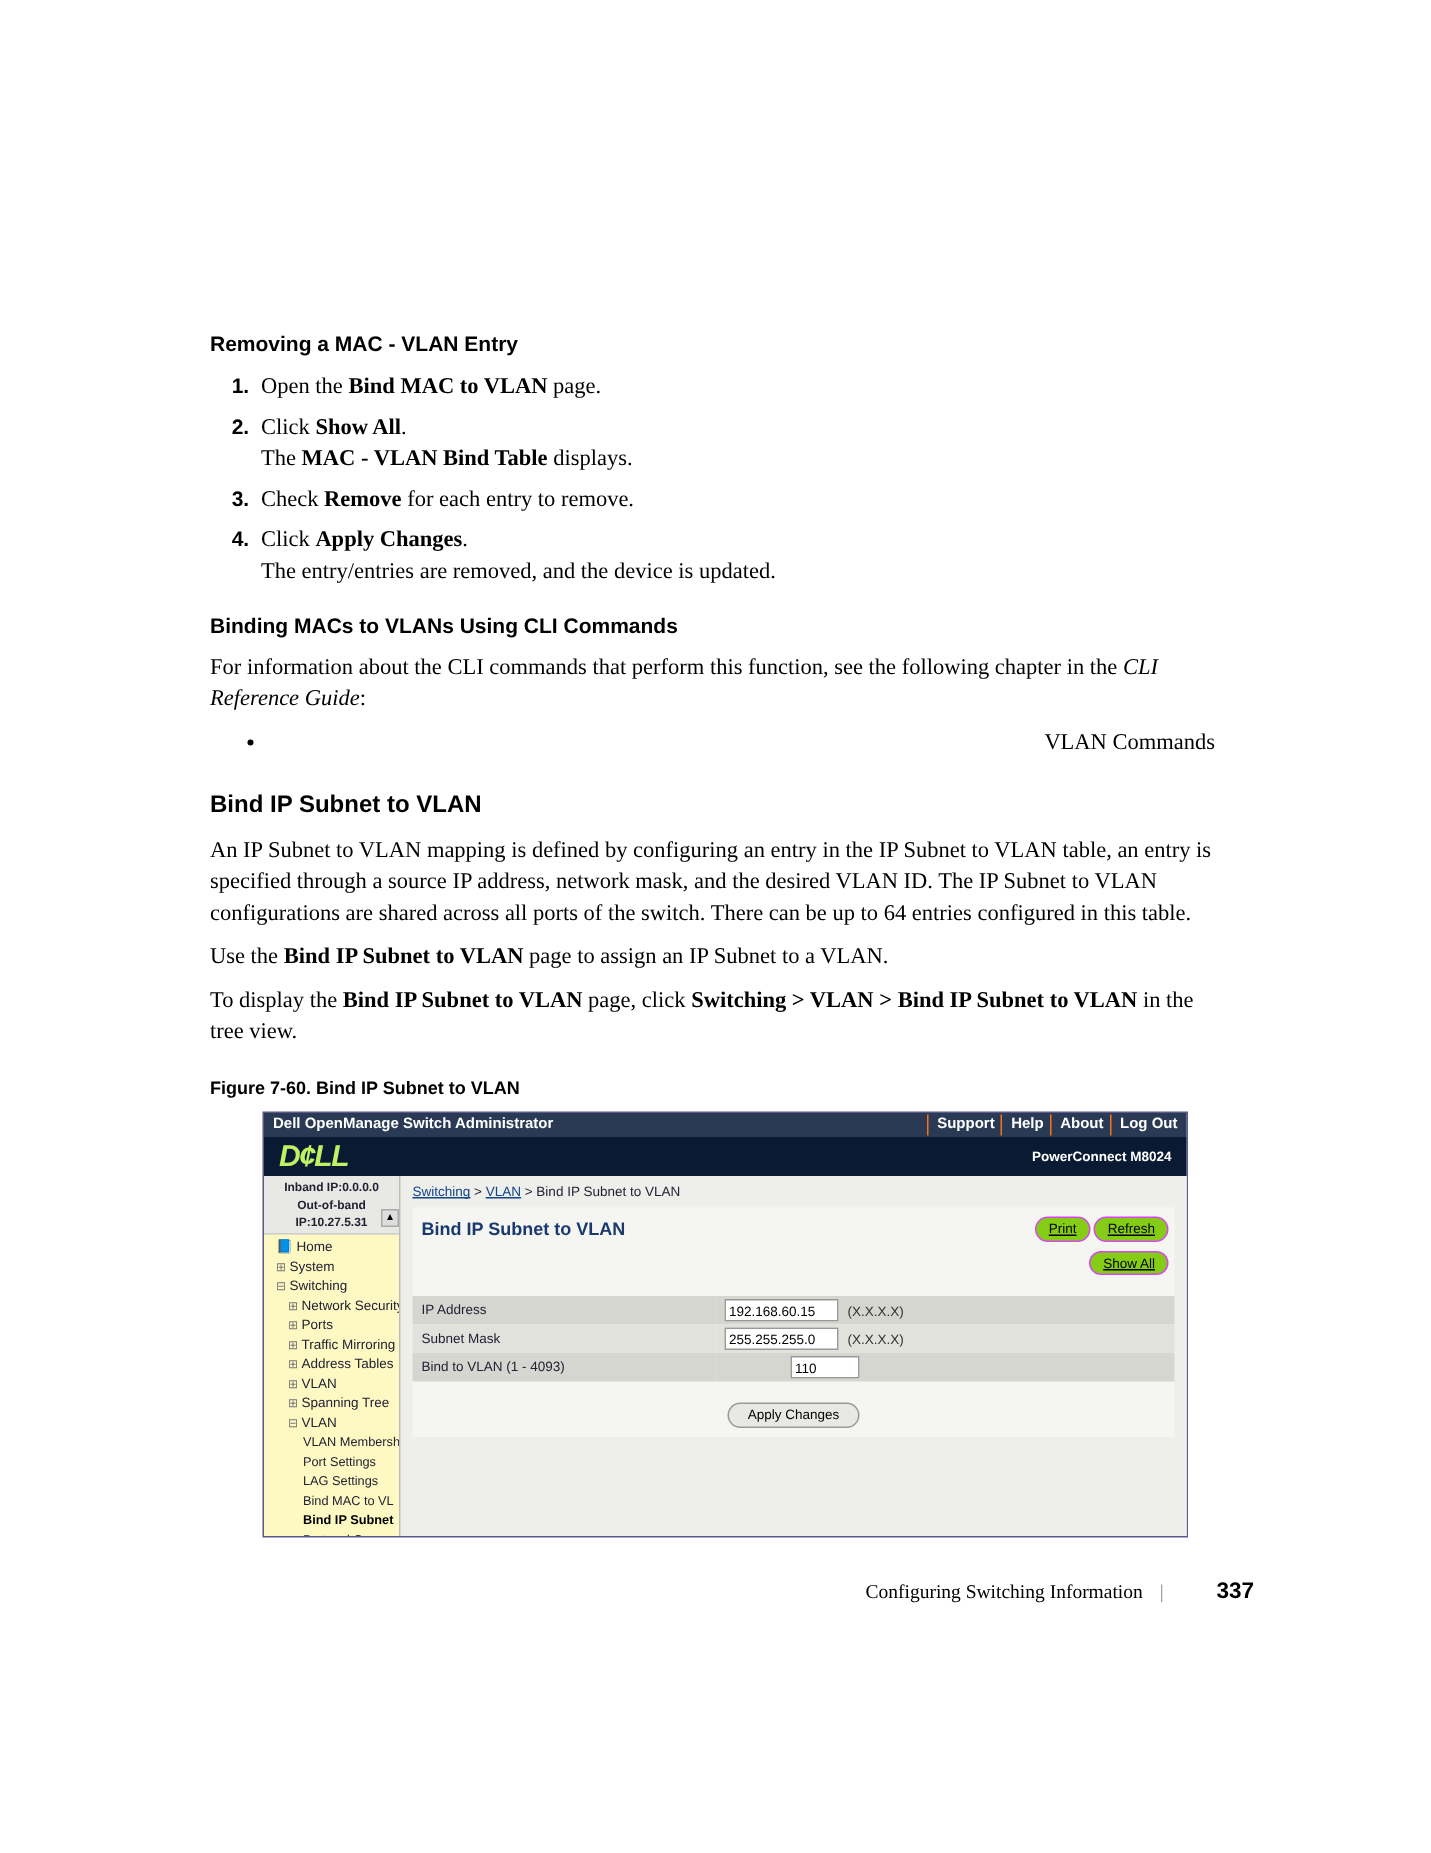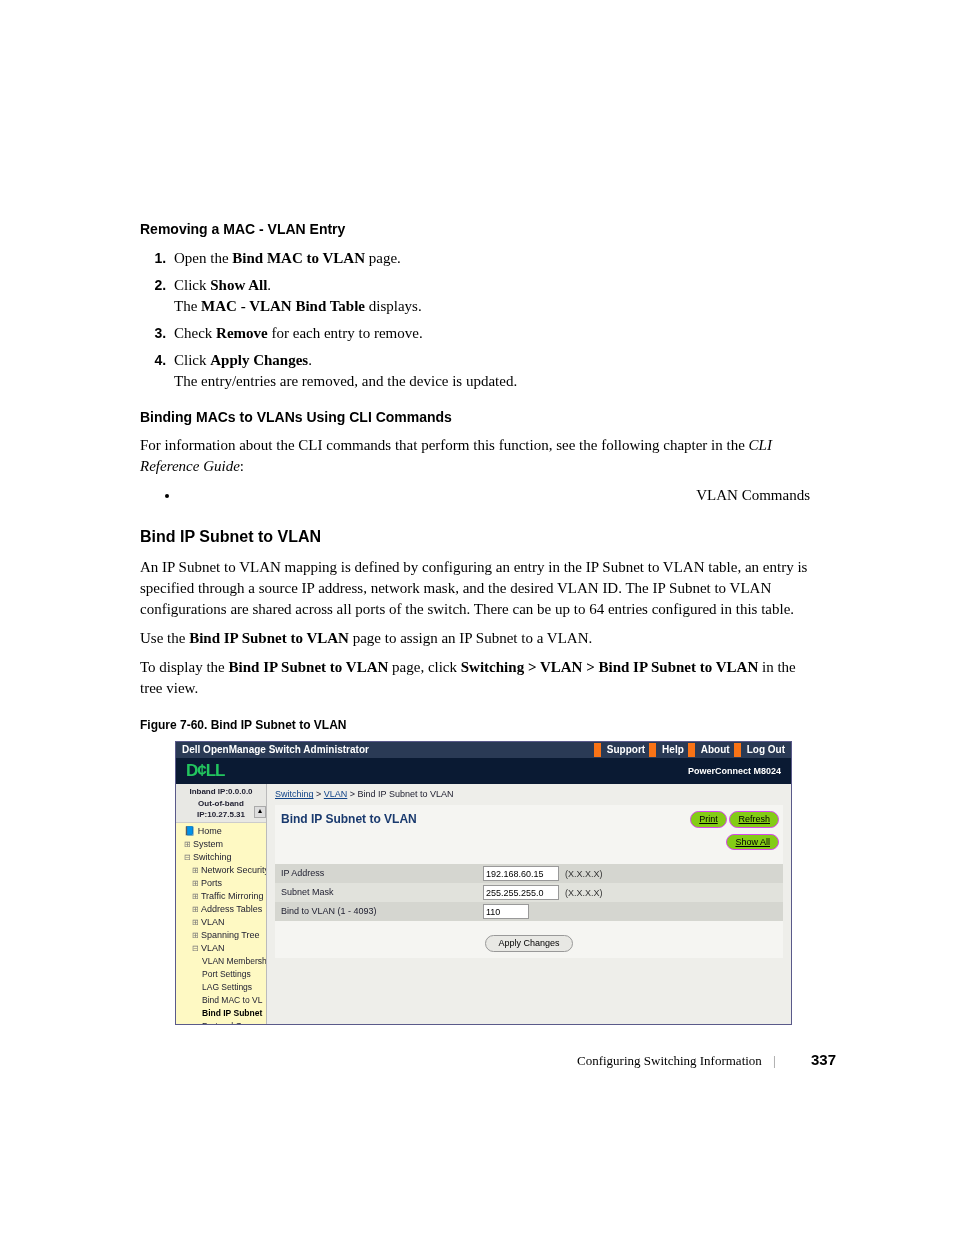--- a/index.html
+++ b/index.html
@@ -87,30 +87,30 @@
     background: #2a3a55;
     color: #fff;
     display: flex;
     align-items: center;
     justify-content: space-between;
     padding: 0 6px;
     font-size: 10px;
     font-weight: 700;
   }
   .ss-topbar .btns { display: flex; gap: 4px; }
-  .ss-topbar .btns span { border-left: 7px solid #f97316; padding-left: 6px; }
+  .ss-topbar .btns span { border-left: 1px solid #f97316; padding-left: 6px; }
   .ss-brandbar {
     height: 26px;
     background: #0a1a33;
     display: flex;
     align-items: center;
     justify-content: space-between;
     padding: 0 10px;
   }
-  .ss-brandbar .logo { color: #22c55e; font-size: 17px; font-weight: 700; letter-spacing: -1px;}
+  .ss-brandbar .logo { color: #bef264; font-size: 20px; font-weight: 700; font-style: italic; letter-spacing: -1px;}
   .ss-brandbar .model { color: #fff; font-size: 9px; font-weight: 700; }
   .ss-body { display: flex; height: 240px; background: #eeeeea; }
   .ss-side {
     width: 90px;
     background: #fef9c3;
     border-right: 1px solid #bbb;
     font-size: 9px;
     overflow: hidden;
     position: relative;
   }
@@ -286,21 +286,21 @@
                   <tr>
                 <td>IP Address</td>
                 <td><input class="finput" value="192.168.60.15" style=""><span class="hint">(X.X.X.X)</span></td>
               </tr>
               <tr>
                 <td>Subnet Mask</td>
                 <td><input class="finput" value="255.255.255.0" style=""><span class="hint">(X.X.X.X)</span></td>
               </tr>
               <tr>
                 <td>Bind to VLAN (1 - 4093)</td>
-                <td><input class="finput" style="width: 40px;" value="110"></td>
+                <td><input class="finput" style="width: 40px; margin-left: 44px;" value="110"></td>
               </tr>
             </tbody>
               </table>
             <div class="applyrow">
               <span class="applybtn">Apply Changes</span>
             </div>
           </div>
         </div>
       </div>
     </div>

